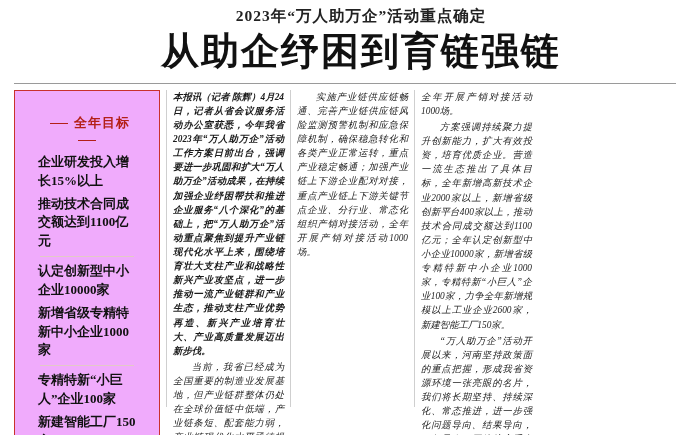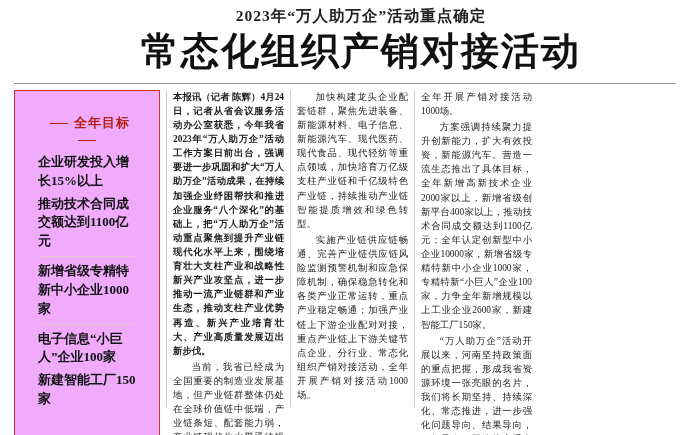--- a/index.html
+++ b/index.html
@@ -117,77 +117,77 @@
   }
   .col-text:first-of-type{border-left:none;}
   .ctext{
     font-size:9.4px;
     line-height:1.5;
     text-align:justify;
     color:#1b1b1b;
     letter-spacing:0px;
     font-family:"Liberation Serif", serif;
   }
-  .ctext p{margin:0 0 2px 0;text-indent:2em;}
+  .ctext p{margin:0 0 2px 0;text-indent:2em;font-style:italic;}
   .ctext p.noind{text-indent:0;}
   .lead{font-weight:700;}
 </style>
 </head>
 <body>
 
 <div class="page">
 
   <div class="head">
     <div class="kicker">2023年“万人助万企”活动重点确定</div>
-    <div class="mainline">常态化组织产销对接活动</div>
+    <div class="mainline">从助企纾困到育链强链</div>
   </div>
   <div class="rule"></div>
 
   <div class="body">
 
     <div class="col col-info">
       <div class="info-card">
         <div class="info-title">
           <span class="dash"></span><span>全年目标</span><span class="dash"></span>
         </div>
         <div class="info-list">
           <div class="info-item">企业研发投入增长15%以上</div>
           <div class="info-item">推动技术合同成交额达到1100亿元</div>
           <div class="divider-dot"></div>
+          <div class="info-item">认定创新型中小企业10000家</div>
           <div class="info-item">新增省级专精特新中小企业1000家</div>
           <div class="divider-dot"></div>
-          <div class="info-item">电子信息“小巨人”企业100家</div>
+          <div class="info-item">专精特新“小巨人”企业100家</div>
           <div class="info-item">新建智能工厂150家</div>
         </div>
       </div>
 
       <div class="illus">
         <div class="sky"></div>
 
       </div>
     </div>
 
     <div class="col col-text">
       <div class="ctext">
         <p class="noind lead">本报讯（记者 陈辉）4月24日，记者从省会议服务活动办公室获悉，今年我省2023年“万人助万企”活动工作方案日前出台，强调要进一步巩固和扩大“万人助万企”活动成果，在持续加强企业纾困帮扶和推进企业服务“八个深化”的基础上，把“万人助万企”活动重点聚焦到提升产业链现代化水平上来，围绕培育壮大支柱产业和战略性新兴产业攻坚点，进一步推动一流产业链群和产业生态，推动支柱产业优势再造、新兴产业培育壮大、产业高质量发展迈出新步伐。</p>
         <p>当前，我省已经成为全国重要的制造业发展基地，但产业链群整体仍处在全球价值链中低端，产业链条短、配套能力弱，产业链现代化水平亟待提高。</p>
 
       </div>
     </div>
 
     <div class="col col-text">
       <div class="ctext">
-        <p>加快构建龙头企业配套链群，聚焦先进装备、新能源材料、电子信息、新能源汽车、现代医药、现代食品、现代轻纺等重点领域，加快培育万亿级支柱产业链和千亿级特色产业链，持续推动产业链智能提质增效和绿色转型。</p>
         <p>实施产业链供应链畅通、完善产业链供应链风险监测预警机制和应急保障机制，确保稳急转化和各类产业正常运转，重点产业稳定畅通；加强产业链上下游企业配对对接，重点产业链上下游关键节点企业、分行业、常态化组织产销对接活动，全年开展产销对接活动1000场。</p>
       </div>
     </div>
 
     <div class="col col-text">
       <div class="ctext">
         <p class="noind">全年开展产销对接活动1000场。</p>
-        <p>方案强调持续聚力提升创新能力，扩大有效投资，新能源汽车。营造一流生态推出了具体目标，全年新增高新技术企业2000家以上，新增省级创新平台400家以上，推动技术合同成交额达到1100亿元；全年认定创新型中小企业10000家，新增省级专精特新中小企业1000家，专精特新“小巨人”企业100家，力争全年新增规模以上工业企业2600家，新建智能工厂150家。</p>
+        <p>方案强调持续聚力提升创新能力，扩大有效投资，培育优质企业。营造一流生态推出了具体目标，全年新增高新技术企业2000家以上，新增省级创新平台400家以上，推动技术合同成交额达到1100亿元；全年认定创新型中小企业10000家，新增省级专精特新中小企业1000家，专精特新“小巨人”企业100家，力争全年新增规模以上工业企业2600家，新建智能工厂150家。</p>
         <p>“万人助万企”活动开展以来，河南坚持政策面的重点把握，形成我省资源环境一张亮眼的名片，我们将长期坚持、持续深化、常态推进，进一步强化问题导向、结果导向，目标导向，围绕培育重点产业链群，不断深化企业服务内涵，全面提升产业竞争力、创新驱动力、投资牵引力、价值创造力、生态支撑力。”省工业和信息化厅党组书记、厅长李涛表示。</p>
 
       </div>
     </div>
 
   </div>
 </div>
 
 </body></html>

